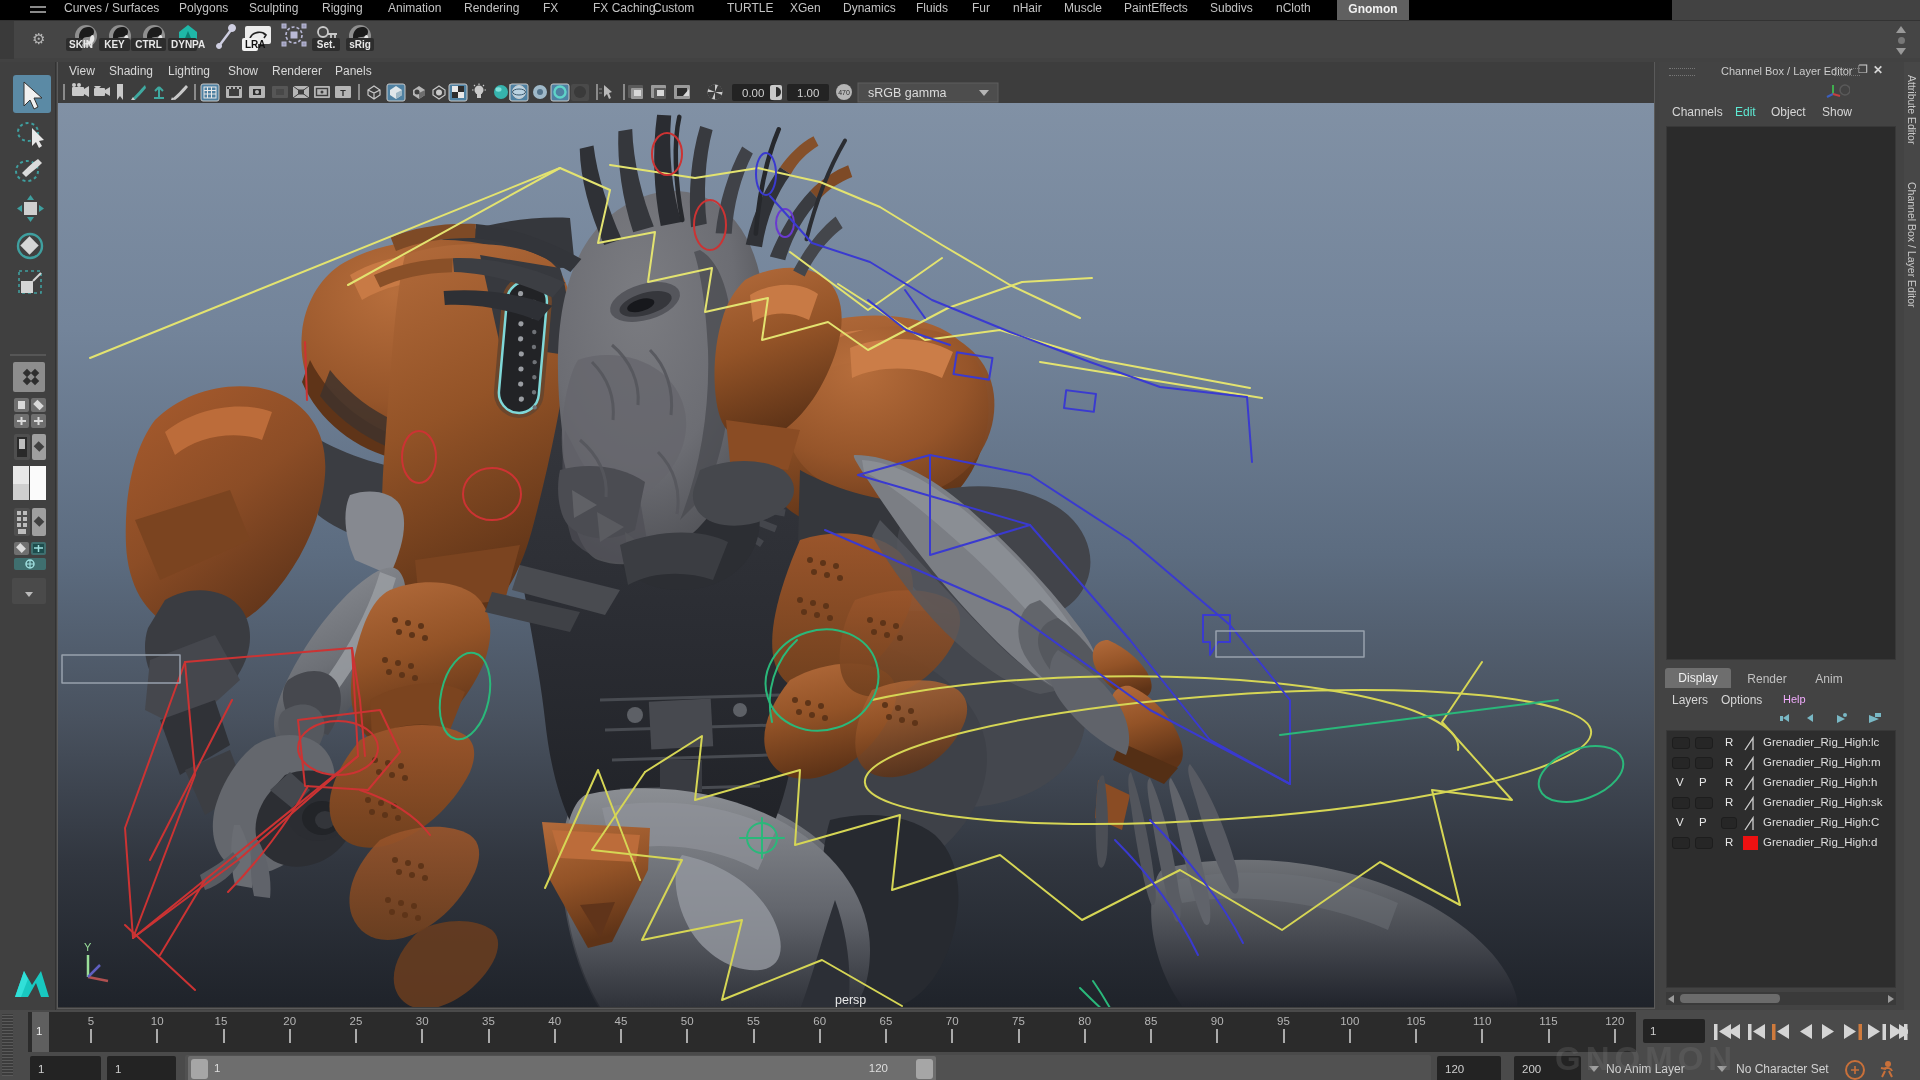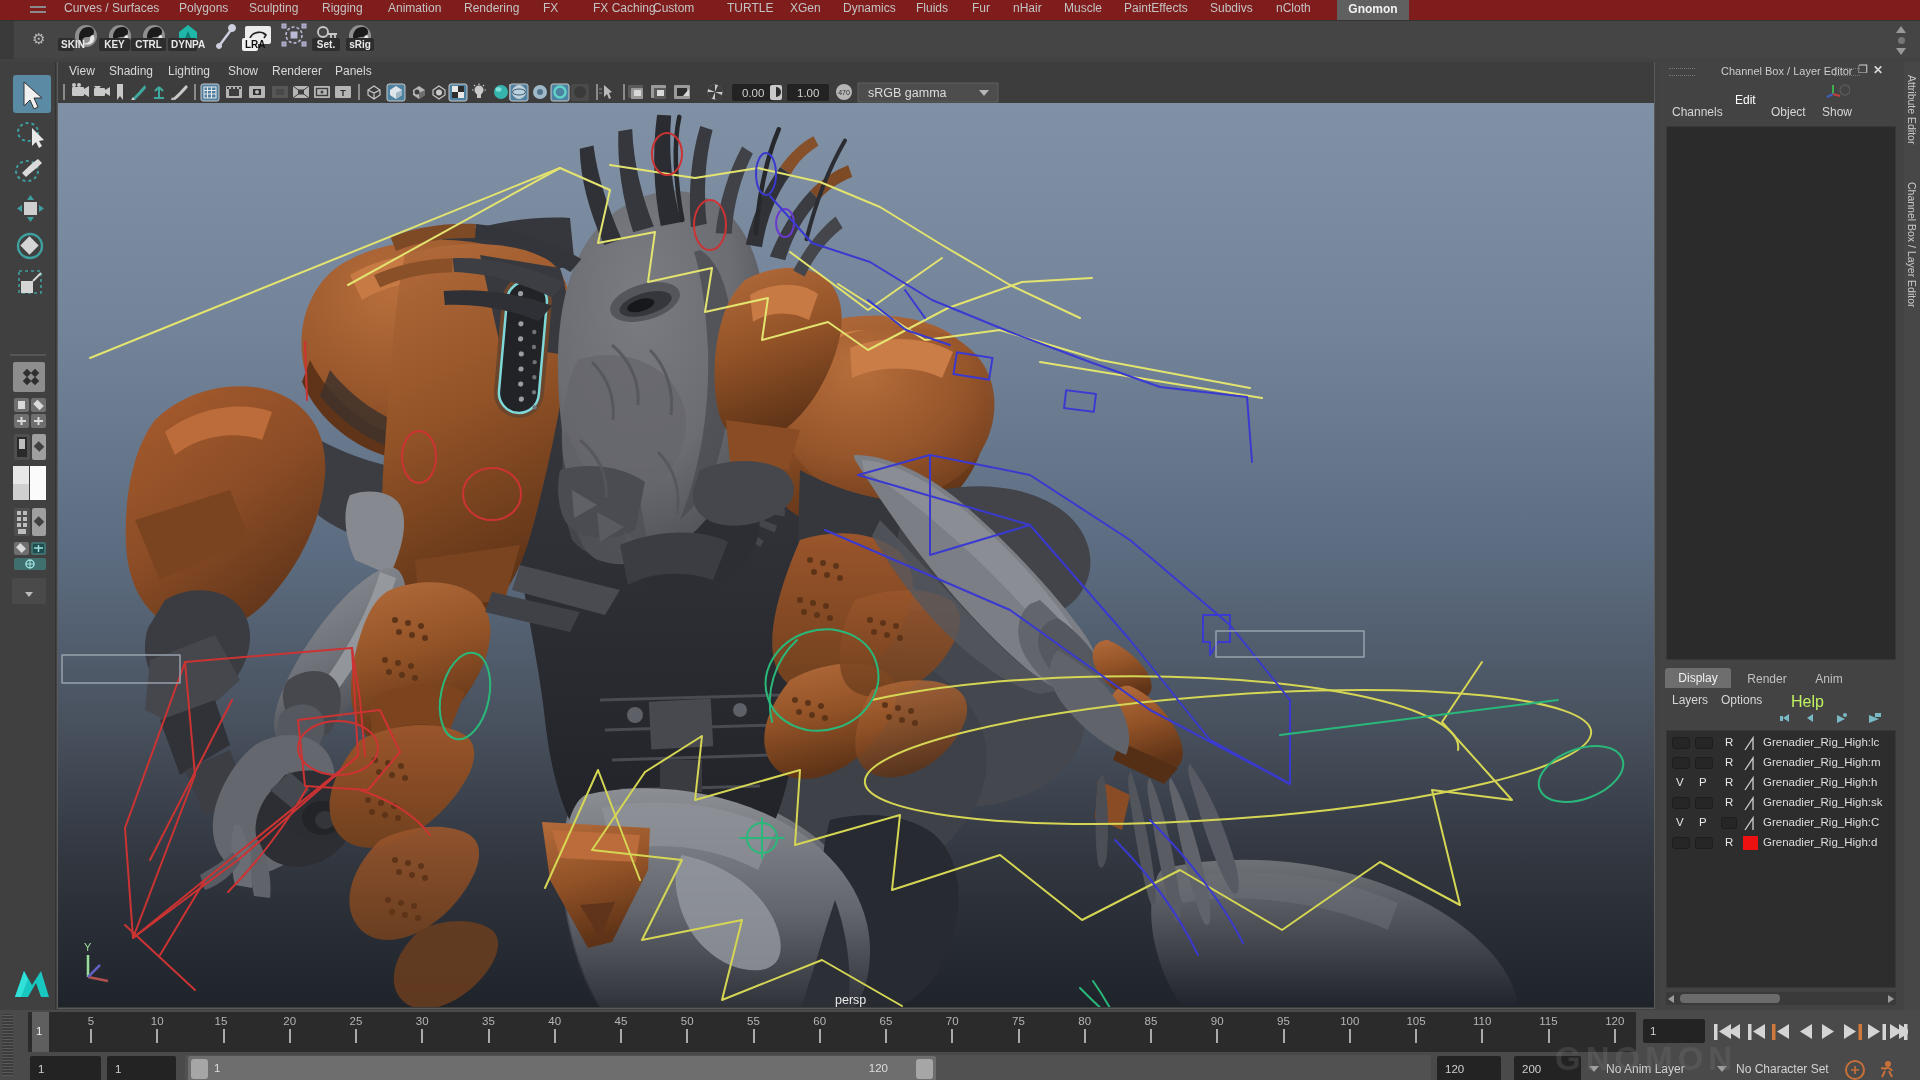--- a/index.html
+++ b/index.html
@@ -1,20 +1,20 @@
 <!DOCTYPE html>
 <html><head>
 <meta charset="utf-8">
 <style>
   html,body{margin:0;padding:0;width:1920px;height:1080px;overflow:hidden;background:#424242;
     font-family:"Liberation Sans",sans-serif;}
   *{box-sizing:border-box;}
   .abs{position:absolute;}
   
-  #menubar{position:absolute;left:0;top:0;width:1920px;height:20px;background:#7f1d1d;
+  #menubar{position:absolute;left:0;top:0;width:1672px;height:20px;background:#000000;
     color:#c3c3c3;font-size:12px;}
   #menubar .mi{position:absolute;top:1px;}
   #menubar .grip{position:absolute;left:30px;top:6px;width:16px;height:7px;
     border-top:2px solid #8a8a8a;border-bottom:2px solid #8a8a8a;}
   #gnomon{position:absolute;left:1337px;top:0;width:72px;height:20px;background:#606060;
     color:#f2f2f2;font-weight:bold;text-align:center;line-height:19px;}
   
   #shelf{position:absolute;left:0;top:20px;width:1920px;height:38px;background:#454545;
     border-top:1px solid #333;}
   #shelfgrip{position:absolute;left:0;top:0;width:14px;height:38px;background:#3a3a3a;}
@@ -108,21 +108,21 @@
         <rect x="20" y="18" width="4" height="4" fill="#9a9ab8"></rect>
       </g>
 
       <g transform="translate(255,2)" stroke="#c9c9c9" fill="none" stroke-width="1.8">
         <circle cx="8" cy="8" r="5"></circle>
         <path d="M12,10 L22,10 M16,10 L16,14 M20,10 L20,14"></path>
       </g>
 
       <use href="#py1" x="274"></use>
     </svg>
-    <div class="slab" style="left:58px;width:16px">SKIN</div>
+    <div class="slab" style="left:66px;width:16px">SKIN</div>
     <div class="slab" style="left:99px;width:31px">KEY</div>
     <div class="slab" style="left:131px;width:35px">CTRL</div>
     <div class="slab" style="left:168px;width:29px">DYNPA</div>
     <div class="slab" style="left:242px;width:16px;background:#f2f2f2;color:#111">LRA</div>
     <div class="slab" style="left:312px;width:28px">Set.</div>
     <div class="slab" style="left:346px;width:28px">sRig</div>
 
     <div class="abs" style="left:1896px;top:5px;width:0;height:0;border-bottom:7px solid #999;border-left:5px solid transparent;border-right:5px solid transparent"></div>
     <div class="abs" style="left:1898px;top:16px;width:7px;height:7px;background:#777;border-radius:50%"></div>
     <div class="abs" style="left:1896px;top:27px;width:0;height:0;border-top:7px solid #999;border-left:5px solid transparent;border-right:5px solid transparent"></div>
@@ -822,35 +822,35 @@
     <span class="abs" style="left:214px;top:1px;font-size:12px;color:#d5d5d5;font-weight:bold">✕</span>
 
     <svg class="abs" style="left:165px;top:20px" width="26" height="16">
       <line x1="9" y1="12" x2="9" y2="3" stroke="#3fae4e" stroke-width="2"></line>
       <line x1="9" y1="12" x2="3" y2="15" stroke="#3a5fc0" stroke-width="2"></line>
       <line x1="9" y1="12" x2="16" y2="14" stroke="#c54040" stroke-width="2"></line>
       <circle cx="21" cy="8" r="5" fill="none" stroke="#5a5a5a" stroke-width="1.5"></circle>
     </svg>
 
     <span class="abs" style="left:13px;top:43px;font-size:12px;color:#d6d6d6">Channels</span>
-    <span class="abs" style="left:76px;top:31px;font-size:12px;color:#ffffff">Edit</span>
+    <span class="abs" style="left:76px;top:43px;font-size:12px;color:#5eead4">Edit</span>
     <span class="abs" style="left:112px;top:43px;font-size:12px;color:#d6d6d6">Object</span>
     <span class="abs" style="left:163px;top:43px;font-size:12px;color:#d6d6d6">Show</span>
 
     <div class="abs" style="left:7px;top:64px;width:230px;height:534px;background:#2b2b2b;border:1px solid #383838"></div>
 
     <div class="abs" style="left:0px;top:604px;width:245px;height:404px;background:#434343">
 
       <div class="abs" style="left:6px;top:2px;width:66px;height:20px;background:#6e6e6e;border-radius:3px 3px 0 0;color:#f0f0f0;font-size:12px;text-align:center;line-height:20px">Display</div>
       <div class="abs" style="left:76px;top:4px;width:64px;height:18px;color:#c0c0c0;font-size:12px;text-align:center;line-height:18px">Render</div>
       <div class="abs" style="left:144px;top:4px;width:52px;height:18px;color:#c0c0c0;font-size:12px;text-align:center;line-height:18px">Anim</div>
 
       <span class="abs" style="left:13px;top:27px;font-size:12px;color:#d6d6d6">Layers</span>
       <span class="abs" style="left:62px;top:27px;font-size:12px;color:#d6d6d6">Options</span>
-      <span class="abs" style="left:132px;top:27px;font-size:16px;color:#bef264">Help</span>
+      <span class="abs" style="left:124px;top:27px;font-size:11px;color:#f0abfc">Help</span>
 
       <svg class="abs" style="left:118px;top:45px" width="120" height="16">
         <g fill="#79b8c5">
           <path d="M8,3 L14,7 L8,11 Z" transform="rotate(180 10 7)"></path>
           <rect x="3" y="5" width="3" height="5" fill="#79b8c5"></rect>
           <path d="M32,3 L38,7 L32,11 Z" transform="rotate(180 34 7)"></path>
           <path d="M60,4 L68,8 L60,12 Z"></path>
           <circle cx="68" cy="4" r="2"></circle>
           <path d="M92,4 L102,8 L92,12 Z"></path>
           <rect x="98" y="2" width="6" height="4"></rect>

